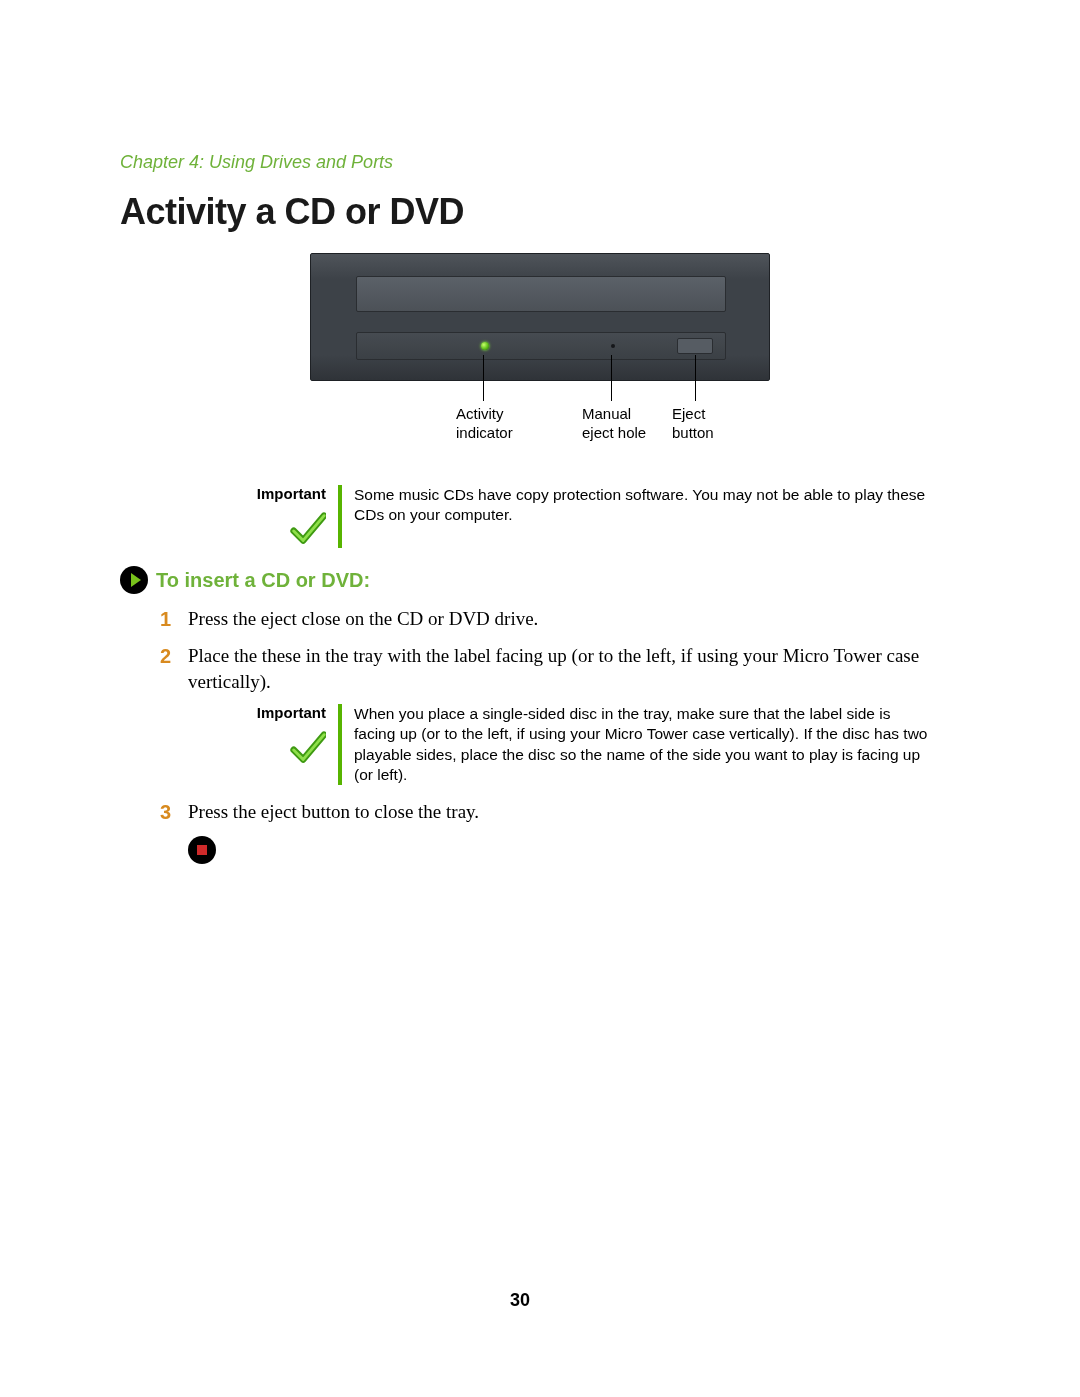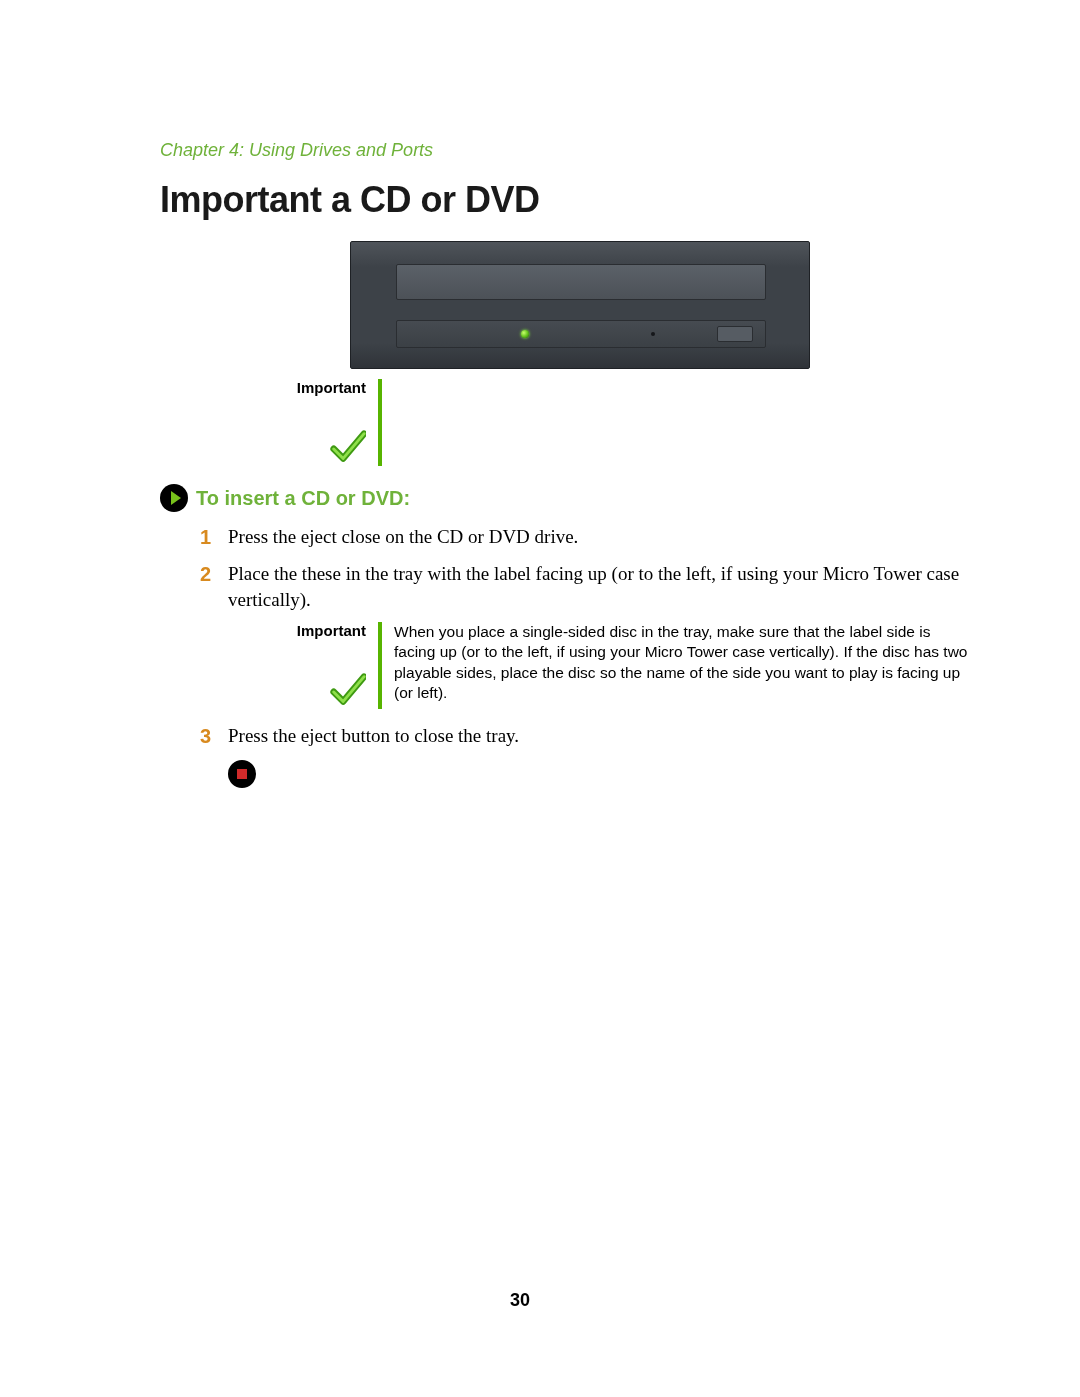--- a/index.html
+++ b/index.html
@@ -6,23 +6,22 @@
   html, body { width: 1080px; height: 1397px; }
   body {
     background: #ffffff;
     font-family: Georgia, 'Times New Roman', serif;
     color: #000;
     position: relative;
   }
   .page {
     position: absolute;
     left: 120px;
-    top: 140px;
+    top: 152px;
     width: 840px;
-    margin-left: 40px;
   }
   .chapter {
     font-family: Arial, Helvetica, sans-serif;
     font-style: italic;
     color: #6fb23a;
     font-size: 18px;
     margin-bottom: 18px;
   }
   .h1 {
     font-family: 'Trebuchet MS', Arial, sans-serif;
@@ -119,21 +118,20 @@
     display: flex;
     margin: 10px 0 14px 110px;
     width: 700px;
   }
   .important .left {
     width: 108px;
     display: flex;
     flex-direction: column;
     align-items: flex-end;
     padding-right: 12px;
-    gap: 24px;
   }
   .important .left .lbl {
     font-family: Arial, Helvetica, sans-serif;
     font-weight: 700;
     font-size: 15px;
     margin-bottom: 8px;
   }
   .check-icon {
     width: 38px; height: 38px;
     position: relative;
@@ -237,43 +235,55 @@
     text-align: center;
     color: #333;
   }
 </style>
 </head>
 <body>
 
 <div class="page">
 
   <div class="chapter">Chapter 4: Using Drives and Ports</div>
-  <div class="h1">Important a CD or DVD</div>
+  <div class="h1">Activity a CD or DVD</div>
 
   <div class="figure">
     <div class="drive">
       <div class="tray"></div>
       <div class="panel"></div>
       <div class="led"></div>
       <div class="pinhole"></div>
       <div class="ejectbtn"></div>
     </div>
+  </div>
+  <div class="callouts">
+    <div class="callout-line cl1"></div>
+    <div class="callout-label lb1" style="white-space:pre-line;">Activity
+indicator</div>
+    <div class="callout-line cl2"></div>
+    <div class="callout-label lb2" style="white-space:pre-line;">Manual
+eject hole</div>
+    <div class="callout-line cl3"></div>
+    <div class="callout-label lb3" style="white-space:pre-line;">Eject
+button</div>
   </div>
 
   <div class="important">
     <div class="left">
       <div class="lbl">Important</div>
       <div class="check-icon">
         <svg viewBox="0 0 40 40">
           <path d="M6 22 L16 32 L38 6" fill="none" stroke="#3f9a12" stroke-width="7" stroke-linecap="round" stroke-linejoin="round"></path>
           <path d="M6 22 L16 32 L38 6" fill="none" stroke="#8fe04a" stroke-width="3" stroke-linecap="round" stroke-linejoin="round"></path>
         </svg>
       </div>
     </div>
     <div class="bar"></div>
+    <div class="right">Some music CDs have copy protection software. You may not be able to play these CDs on your computer.</div>
   </div>
 
   <div class="proc-head">
     <div class="play-icon"></div>
     <div class="proc-title">To insert a CD or DVD:</div>
   </div>
 
   <div class="step">
     <div class="num">1</div>
     <div class="txt">Press the eject close on the CD or DVD drive.</div>

